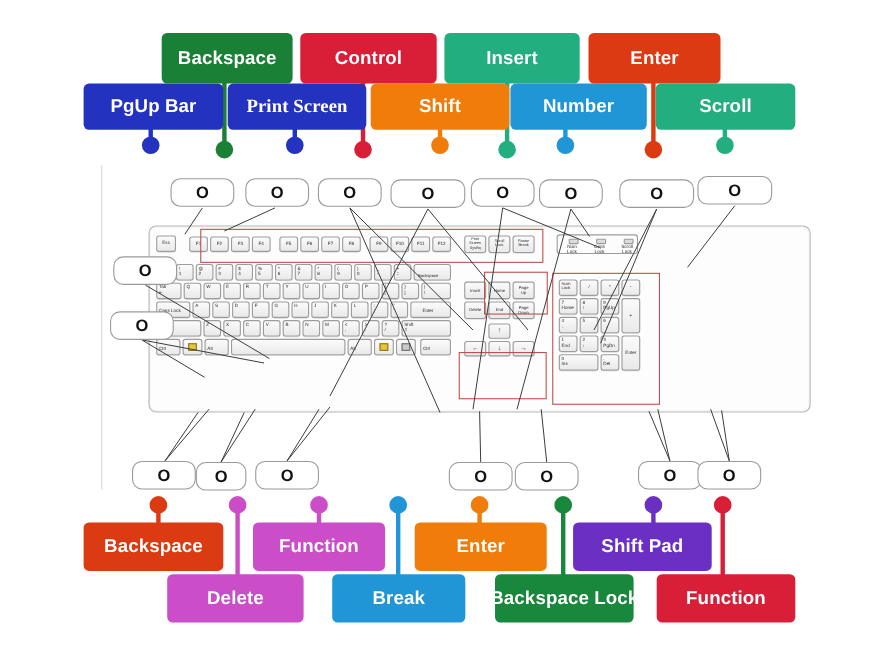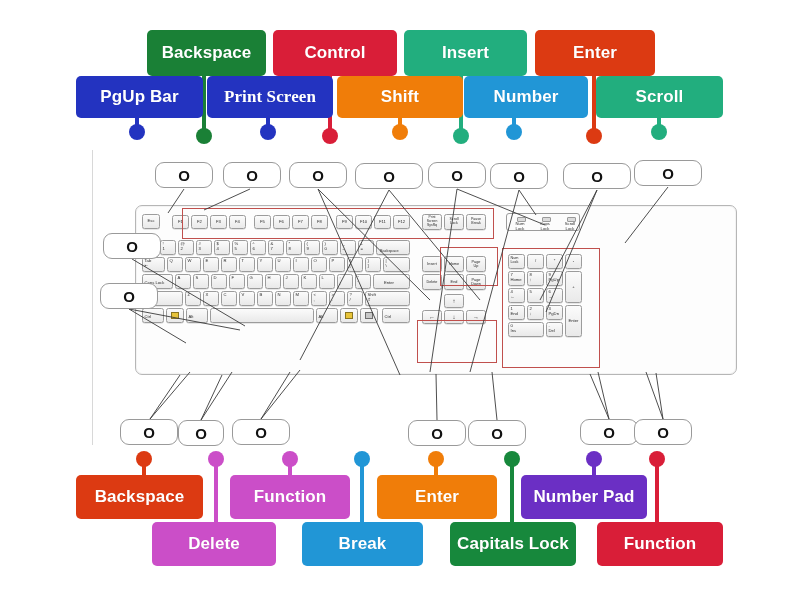--- a/index.html
+++ b/index.html
@@ -360,22 +360,22 @@
     <div class="chip" style="left: 535px; top: 30px; width: 120px; height: 46px; background: rgb(220, 58, 18);">Enter</div>
     <div class="chip" style="left: 596px; top: 76px; width: 127px; height: 42px; background: rgb(34, 174, 126);">Scroll</div>
   </div>
 
   <div>
     <div class="chip" style="left: 76px; top: 475px; width: 127px; height: 44px; background: rgb(220, 58, 18);">Backspace</div>
     <div class="chip" style="left: 152px; top: 522px; width: 124px; height: 44px; background: rgb(203, 78, 200);">Delete</div>
     <div class="chip" style="left: 230px; top: 475px; width: 120px; height: 44px; background: rgb(203, 78, 200);">Function</div>
     <div class="chip" style="left: 302px; top: 522px; width: 121px; height: 44px; background: rgb(33, 150, 214);">Break</div>
     <div class="chip" style="left: 377px; top: 475px; width: 120px; height: 44px; background: rgb(240, 125, 9);">Enter</div>
-    <div class="chip" style="left: 450px; top: 522px; width: 126px; height: 44px; background: rgb(23, 136, 60);">Capitals Lock</div>
-    <div class="chip" style="left: 521px; top: 475px; width: 126px; height: 44px; background: rgb(107, 47, 196);">Number Pad</div>
+    <div class="chip" style="left: 450px; top: 522px; width: 126px; height: 44px; background: rgb(23, 136, 60);">Backspace Lock</div>
+    <div class="chip" style="left: 521px; top: 475px; width: 126px; height: 44px; background: rgb(107, 47, 196);">Shift Pad</div>
     <div class="chip" style="left: 597px; top: 522px; width: 126px; height: 44px; background: rgb(217, 30, 56);">Function</div>
   </div>
 
   <div id="dyn">
       <div class="stem" style="background: rgb(35, 51, 192); left: 135px; top: 78px; height: 54px;"></div>
       <div class="dot" style="background: rgb(35, 51, 192); left: 129px; top: 124px;"></div>
       <div class="stem" style="background: rgb(26, 128, 54); left: 202px; top: 32px; height: 104px;"></div>
       <div class="dot" style="background: rgb(26, 128, 54); left: 196px; top: 128px;"></div>
       <div class="stem" style="background: rgb(35, 51, 192); left: 266px; top: 78px; height: 54px;"></div>
       <div class="dot" style="background: rgb(35, 51, 192); left: 260px; top: 124px;"></div>

